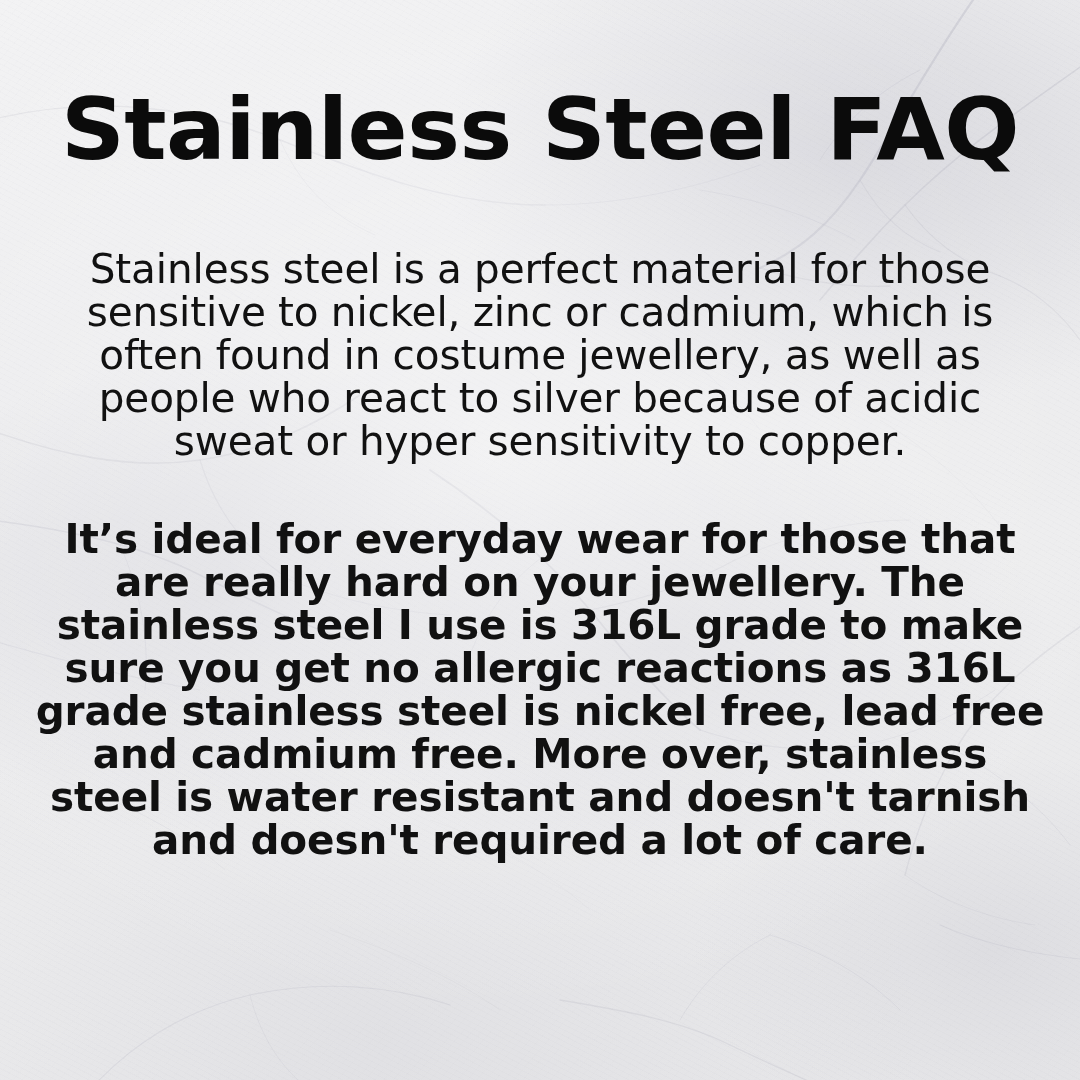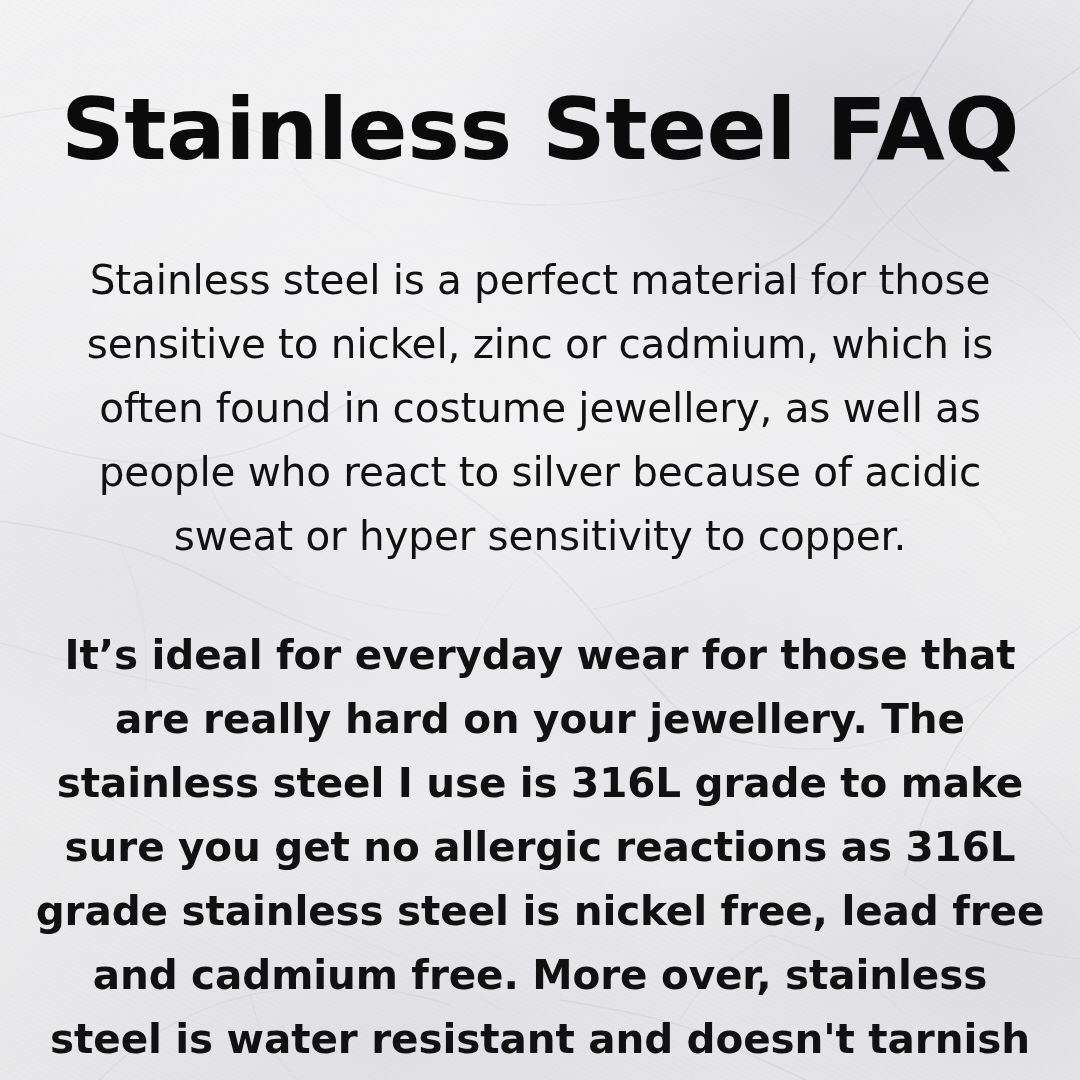--- a/index.html
+++ b/index.html
@@ -93,21 +93,21 @@
   #body-copy {
     width: 1012px;
     margin-top: 76px;
     text-align: center;
   }
 
   .paragraph {
     margin: 0;
     font-family: "DejaVu Sans", "Liberation Sans", sans-serif;
     font-size: 40.5px;
-    line-height: 64px;
+    line-height: 43px;
     color: #111111;
     letter-spacing: -0.1px;
     text-align: center;
     word-spacing: -0.5px;
   }
   .paragraph + .paragraph {
     margin-top: 55px;
     font-weight: bold;
   }
   #paragraph-1 { width: 980px; margin-left: auto; margin-right: auto; }

